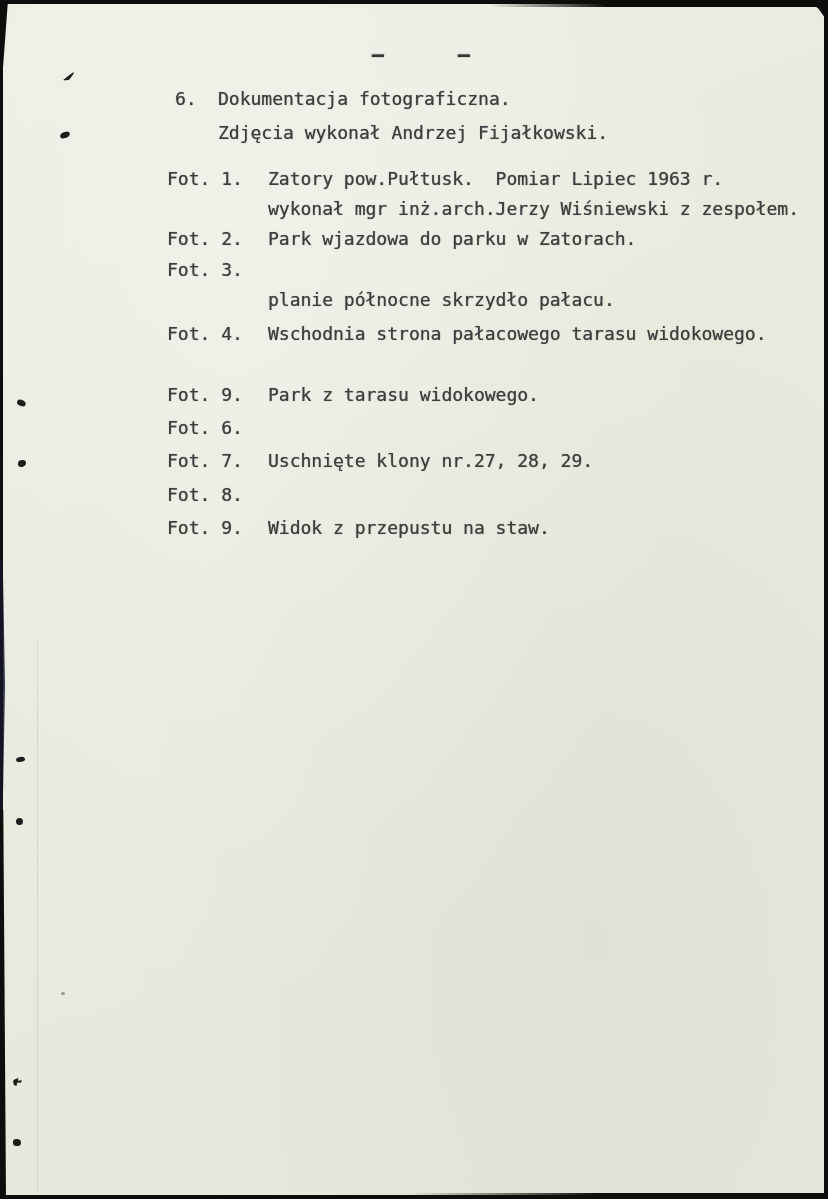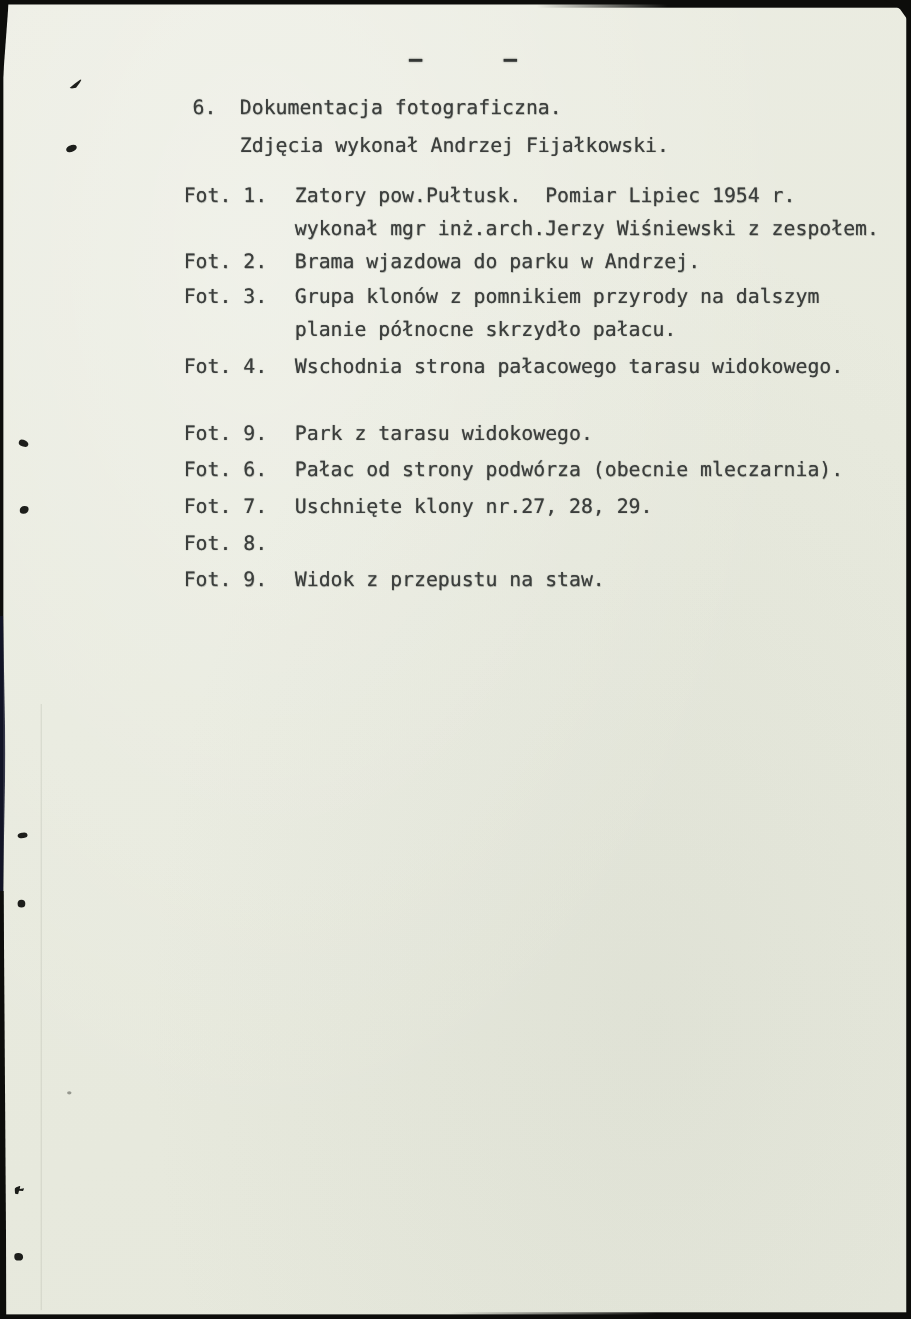--- a/index.html
+++ b/index.html
@@ -81,38 +81,36 @@
   <div class="crease"></div>
 
   <span class="dash" style="left:366px; top:44px">-</span>
   <span class="dash" style="left:452px; top:44px">-</span>
 
   <div class="line" style="left:175px; top:88px">6.</div>
   <div class="line" style="left:218px; top:88px">Dokumentacja fotograficzna.</div>
   <div class="line" style="left:218px; top:122px">Zdjęcia wykonał Andrzej Fijałkowski.</div>
 
   <div class="line" style="left:167px; top:168px">Fot. 1.</div>
-  <div class="line" style="left:268px; top:168px">Zatory pow.Pułtusk.  Pomiar Lipiec 1954 r.</div>
+  <div class="line" style="left:268px; top:168px">Zatory pow.Pułtusk.  Pomiar Lipiec 1963 r.</div>
   <div class="line" style="left:268px; top:198px">wykonał mgr inż.arch.Jerzy Wiśniewski z zespołem.</div>
 
   <div class="line" style="left:167px; top:228px">Fot. 2.</div>
-  <div class="line" style="left:268px; top:228px">Brama wjazdowa do parku w Andrzej.</div>
+  <div class="line" style="left:268px; top:228px">Park wjazdowa do parku w Zatorach.</div>
 
   <div class="line" style="left:167px; top:259px">Fot. 3.</div>
-  <div class="line" style="left:268px; top:259px">Grupa klonów z pomnikiem przyrody na dalszym</div>
   <div class="line" style="left:268px; top:289px">planie północne skrzydło pałacu.</div>
 
   <div class="line" style="left:167px; top:323px">Fot. 4.</div>
   <div class="line" style="left:268px; top:323px">Wschodnia strona pałacowego tarasu widokowego.</div>
 
   <div class="line" style="left:167px; top:384px">Fot. 9.</div>
   <div class="line" style="left:268px; top:384px">Park z tarasu widokowego.</div>
 
   <div class="line" style="left:167px; top:417px">Fot. 6.</div>
-  <div class="line" style="left:268px; top:417px">Pałac od strony podwórza (obecnie mleczarnia).</div>
 
   <div class="line" style="left:167px; top:450px">Fot. 7.</div>
   <div class="line" style="left:268px; top:450px">Uschnięte klony nr.27, 28, 29.</div>
 
   <div class="line" style="left:167px; top:484px">Fot. 8.</div>
 
   <div class="line" style="left:167px; top:517px">Fot. 9.</div>
   <div class="line" style="left:268px; top:517px">Widok z przepustu na staw.</div>
 
   <div class="edge edge-top"></div>

